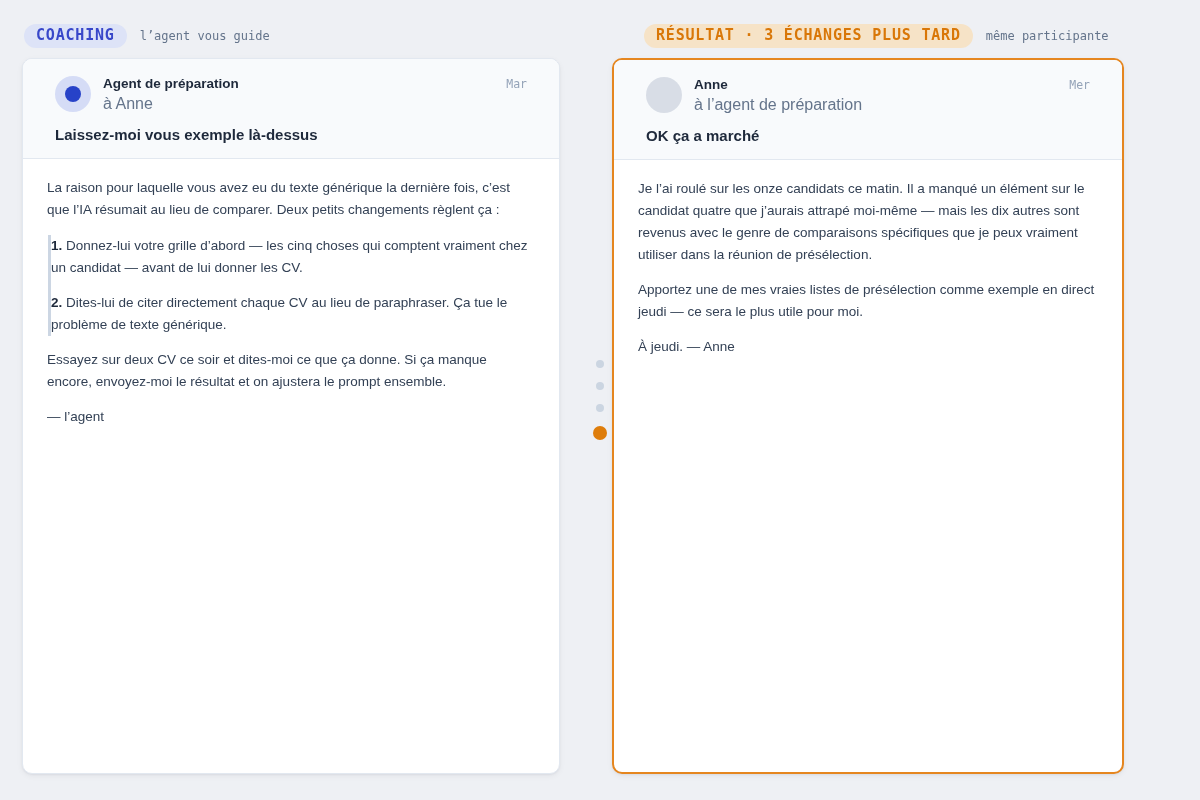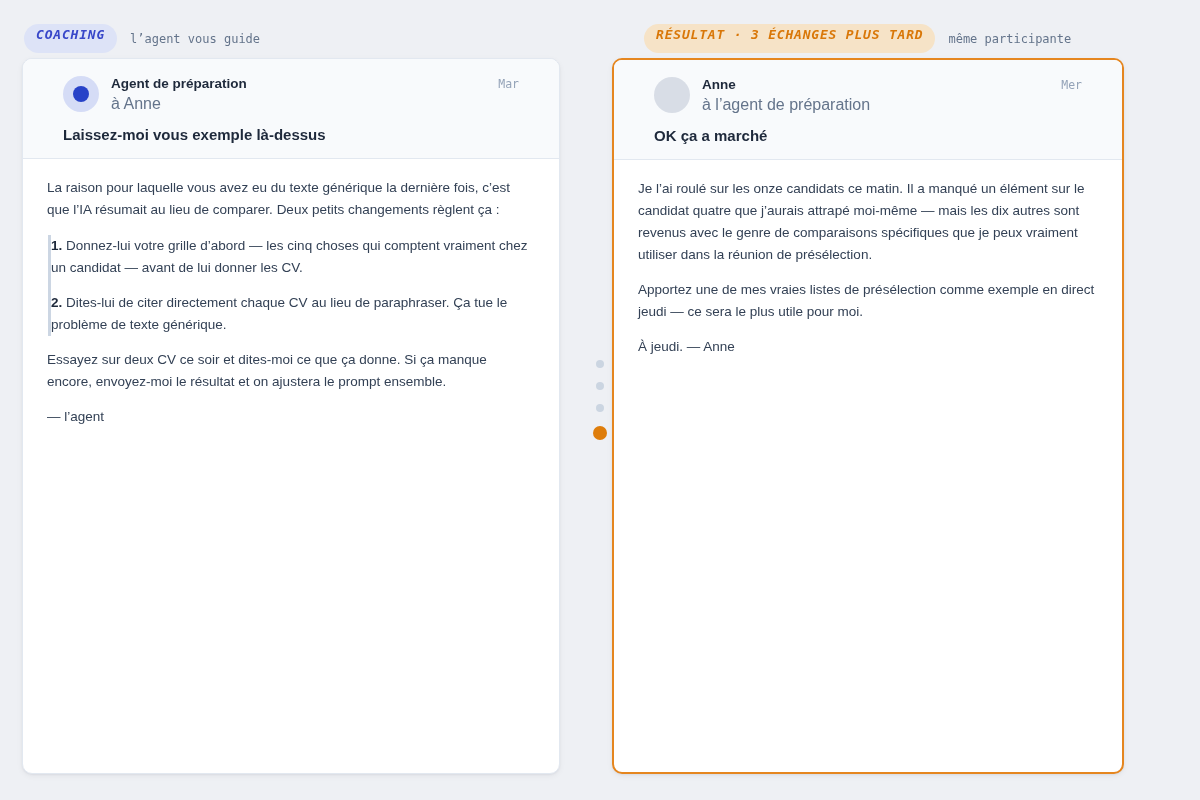--- a/index.html
+++ b/index.html
@@ -20,41 +20,41 @@
     position:relative;
     color:var(--text_body);
   }
 
   
   .col-header{position:absolute;top:24px;display:flex;align-items:center;gap:13px;}
   .col-header.left{left:24px;}
   .col-header.right{left:644px;}
   .pill{
     display:inline-block;font-family:"DejaVu Sans Mono",monospace;
-    font-size:13px;font-weight:700;letter-spacing:0.8px;
-    padding:4px 12px 12px;border-radius:999px;line-height:1;font-style:italic;
+    font-size:15px;font-weight:700;letter-spacing:0.8px;
+    padding:4px 12px 5px;border-radius:999px;line-height:1;
   }
   .pill.blue{background:var(--badge_blue_bg);color:var(--accent_blue);}
   .pill.orange{background:var(--badge_orange_bg);color:var(--accent_orange);}
   .note{font-family:"DejaVu Sans Mono",monospace;font-size:12px;color:var(--text_muted);text-align:right;}
 
   
   .card{
     position:absolute;top:58px;height:716px;background:var(--card_bg);
     border:1px solid var(--border);border-radius:10px;
     box-shadow:0 1px 2px rgba(15,23,42,.05),0 2px 6px rgba(15,23,42,.05);
     overflow:hidden;
   }
   .card.coaching{left:22px;width:538px;}
   .card.result{left:612px;width:512px;border:2px solid var(--card_border_orange);}
 
   .card-head{
     background:var(--header_bg);
     border-bottom:1px solid var(--border);
-    padding:16px 40px 13px;
+    padding:16px 32px 13px;
   }
   .head-row{display:flex;align-items:center;}
   .avatar{
     width:36px;height:36px;border-radius:50%;flex:0 0 36px;
     display:flex;align-items:center;justify-content:center;
   }
   .avatar.agent{background:var(--avatar_blue_bg);}
   .avatar.person{background:var(--avatar_gray);}
   .avatar-dot{width:16px;height:16px;border-radius:50%;background:var(--avatar_blue_dot);}
   .who{margin-left:12px;flex:1;min-width:0;}

